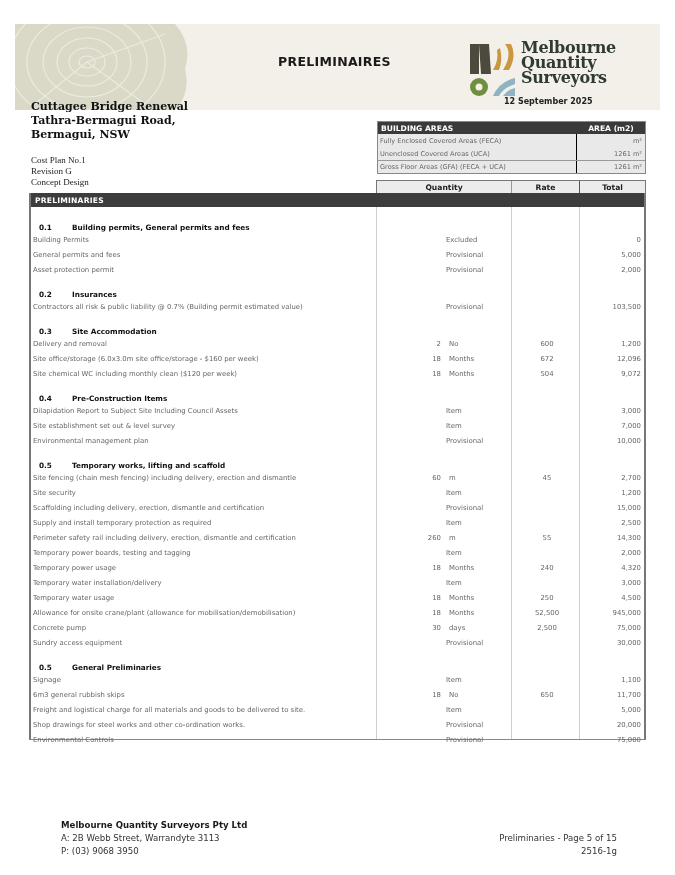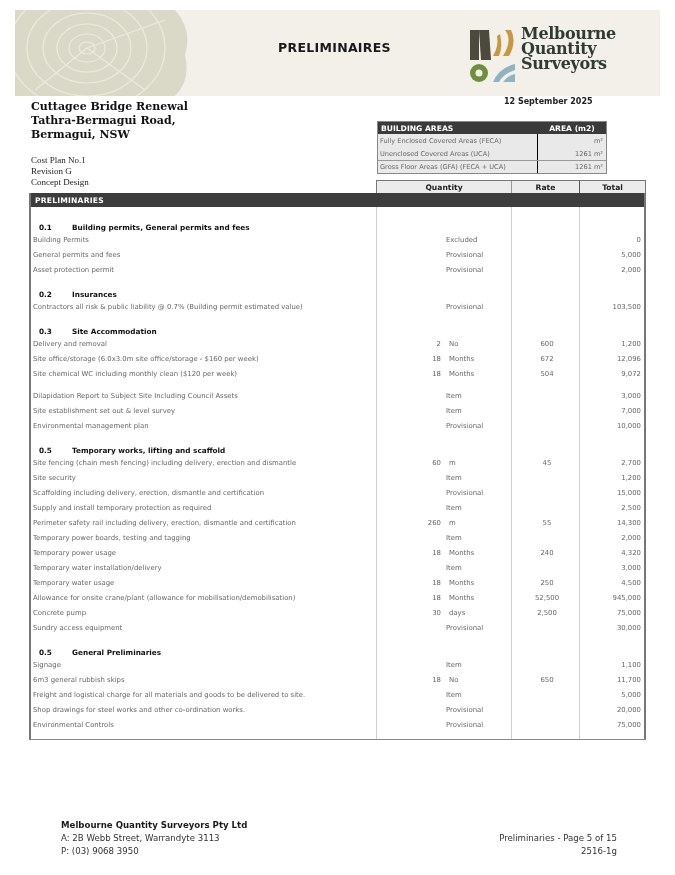--- a/index.html
+++ b/index.html
@@ -1,29 +1,29 @@
 <!DOCTYPE html>
 <html><head>
 <meta charset="utf-8">
 <style>
   * { box-sizing: border-box; margin: 0; padding: 0; }
   html, body { width: 675px; height: 875px; background: #ffffff; overflow: hidden; }
   body { position: relative; font-family: "DejaVu Sans", sans-serif; color: #222; }
 
-  .banner { position: absolute; left: 15px; top: 10px; width: 645px; height: 86px; background: #f3f0ea; overflow: hidden; }
+  .banner { position: absolute; left: 15px; top: 24px; width: 645px; height: 86px; background: #f3f0ea; overflow: hidden; }
   .rings { position: absolute; left: 0; top: 0; width: 175px; height: 86px; }
   .banner-title { position: absolute; left: 263px; top: 30px; font-size: 12.5px; font-weight: bold; letter-spacing: 0.3px; color: #1a1a1a; }
   .logo { position: absolute; left: 454px; top: 16px; width: 180px; height: 60px; }
   .logo-text { position: absolute; left: 52px; top: 0; font-family: "DejaVu Serif", serif; font-weight: bold; color: #2f3a33; font-size: 16px; line-height: 15px; letter-spacing: -0.3px; }
 
   .project { position: absolute; left: 31px; top: 100px; font-family: "DejaVu Serif", serif; font-weight: bold; font-size: 11px; line-height: 14px; color: #111; }
   .meta { position: absolute; left: 31px; top: 155px; font-family: "Liberation Serif", serif; font-size: 9px; line-height: 11px; color: #222; }
   .date { position: absolute; left: 504px; top: 97px; font-size: 8px; font-weight: bold; color: #222; }
 
-  .areas { position: absolute; left: 377px; top: 121px; width: 230px; border: 1px solid #888; background: #e9e9e9; }
+  .areas { position: absolute; left: 377px; top: 121px; width: 269px; border: 1px solid #888; background: #e9e9e9; }
   .areas .hdr { display: flex; background: #3a3a3a; color: #fff; font-size: 7.6px; font-weight: bold; height: 12px; align-items: center; }
   .areas .hdr .c1 { flex: 1; padding-left: 3px; }
   .areas .hdr .c2 { width: 68px; text-align: center; }
   .areas .row { display: flex; height: 13px; align-items: center; font-size: 6.6px; color: #666; }
   .areas .row.sep { border-top: 1px solid #999; }
   .areas .row .c1 { flex: 1; padding-left: 2px; border-right: 1px solid #000000; height: 100%; display: flex; align-items: center; }
   .areas .row .c2 { width: 68px; text-align: right; padding-right: 3px; }
 
   .colhead { position: absolute; left: 376px; top: 180px; width: 270px; height: 13px; display: flex; border: 1px solid #777; border-bottom: none; background: #ececec; font-size: 7.6px; font-weight: bold; color: #222; }
   .colhead div { display: flex; align-items: center; justify-content: center; }
@@ -189,20 +189,24 @@
         <span class="tt">12,096</span>
       </div>
       <div class="item">
         <span class="d">Site chemical WC including monthly clean ($120 per week)</span>
         <span class="qn">18</span>
         <span class="qu">Months</span>
         <span class="rt">504</span>
         <span class="tt">9,072</span>
       </div>
       <div class="gap" style="height: 7px;"></div>
+      <div class="sec">
+        <span class="num">0.4</span>
+        <span>Pre-Construction Items</span>
+      </div>
       <div class="item">
         <span class="d">Dilapidation Report to Subject Site Including Council Assets</span>
         <span class="qn"></span>
         <span class="qs">Item</span>
         <span class="rt"></span>
         <span class="tt">3,000</span>
       </div>
       <div class="item">
         <span class="d">Site establishment set out &amp; level survey</span>
         <span class="qn"></span>

